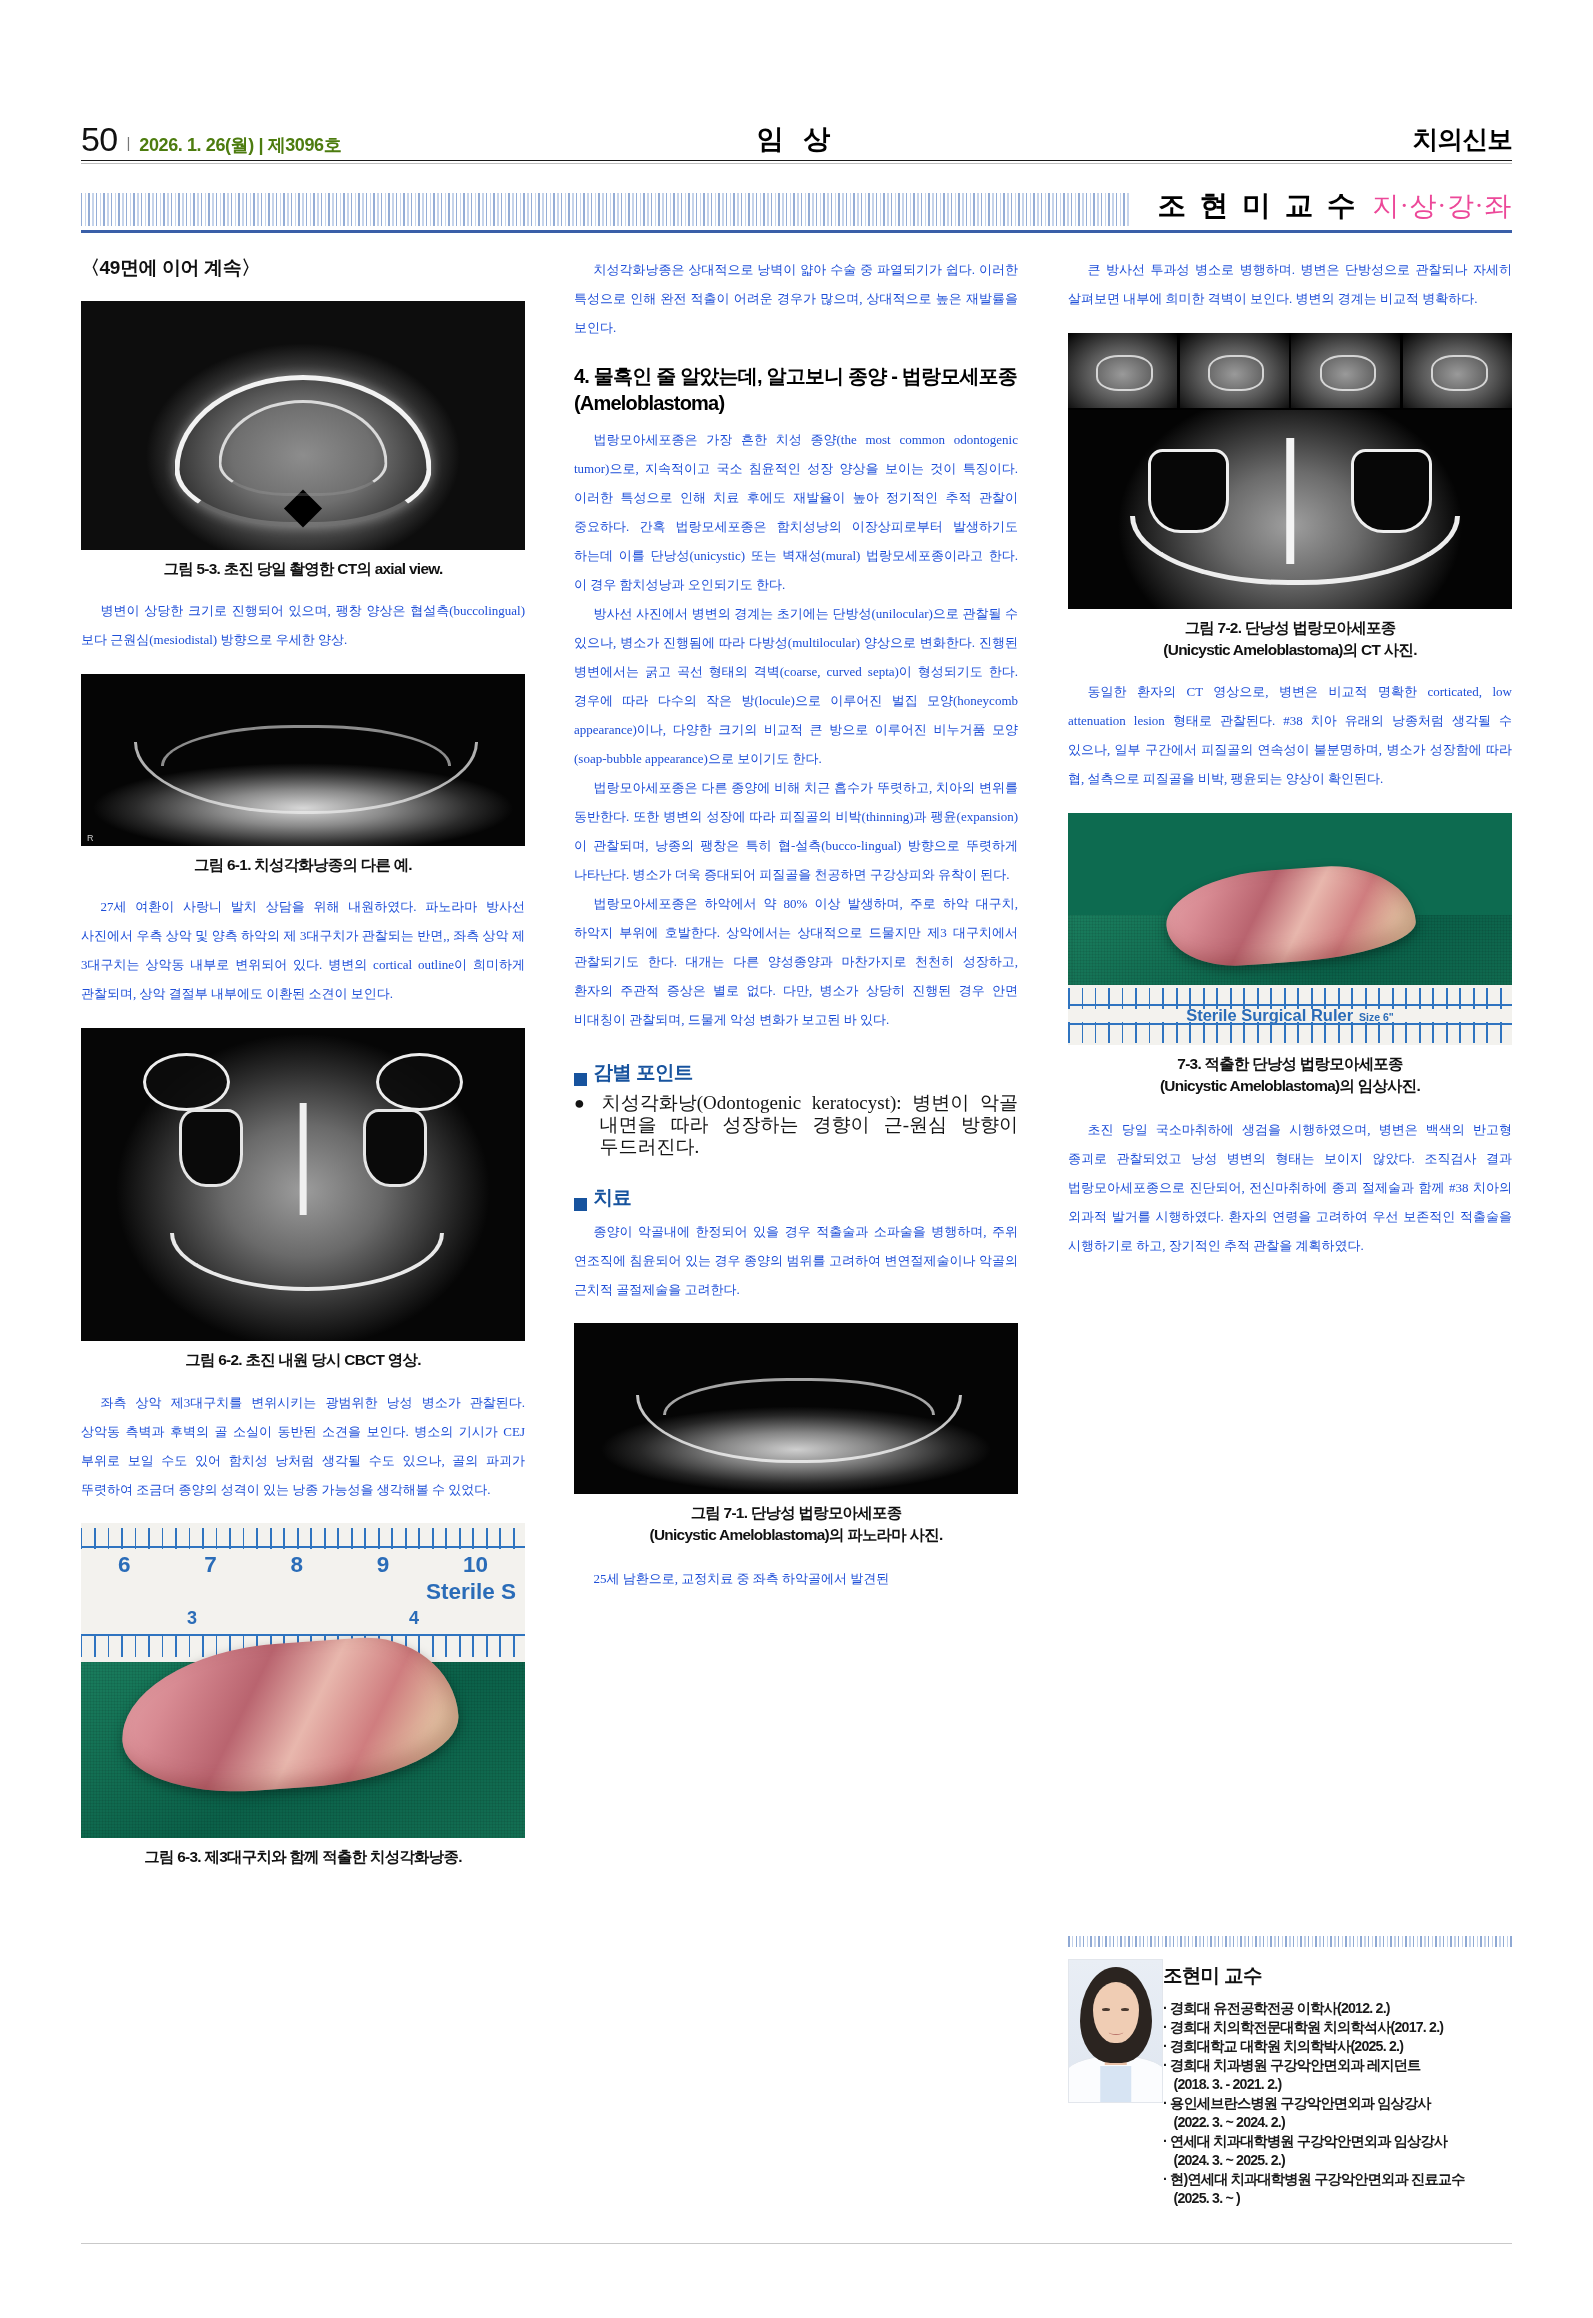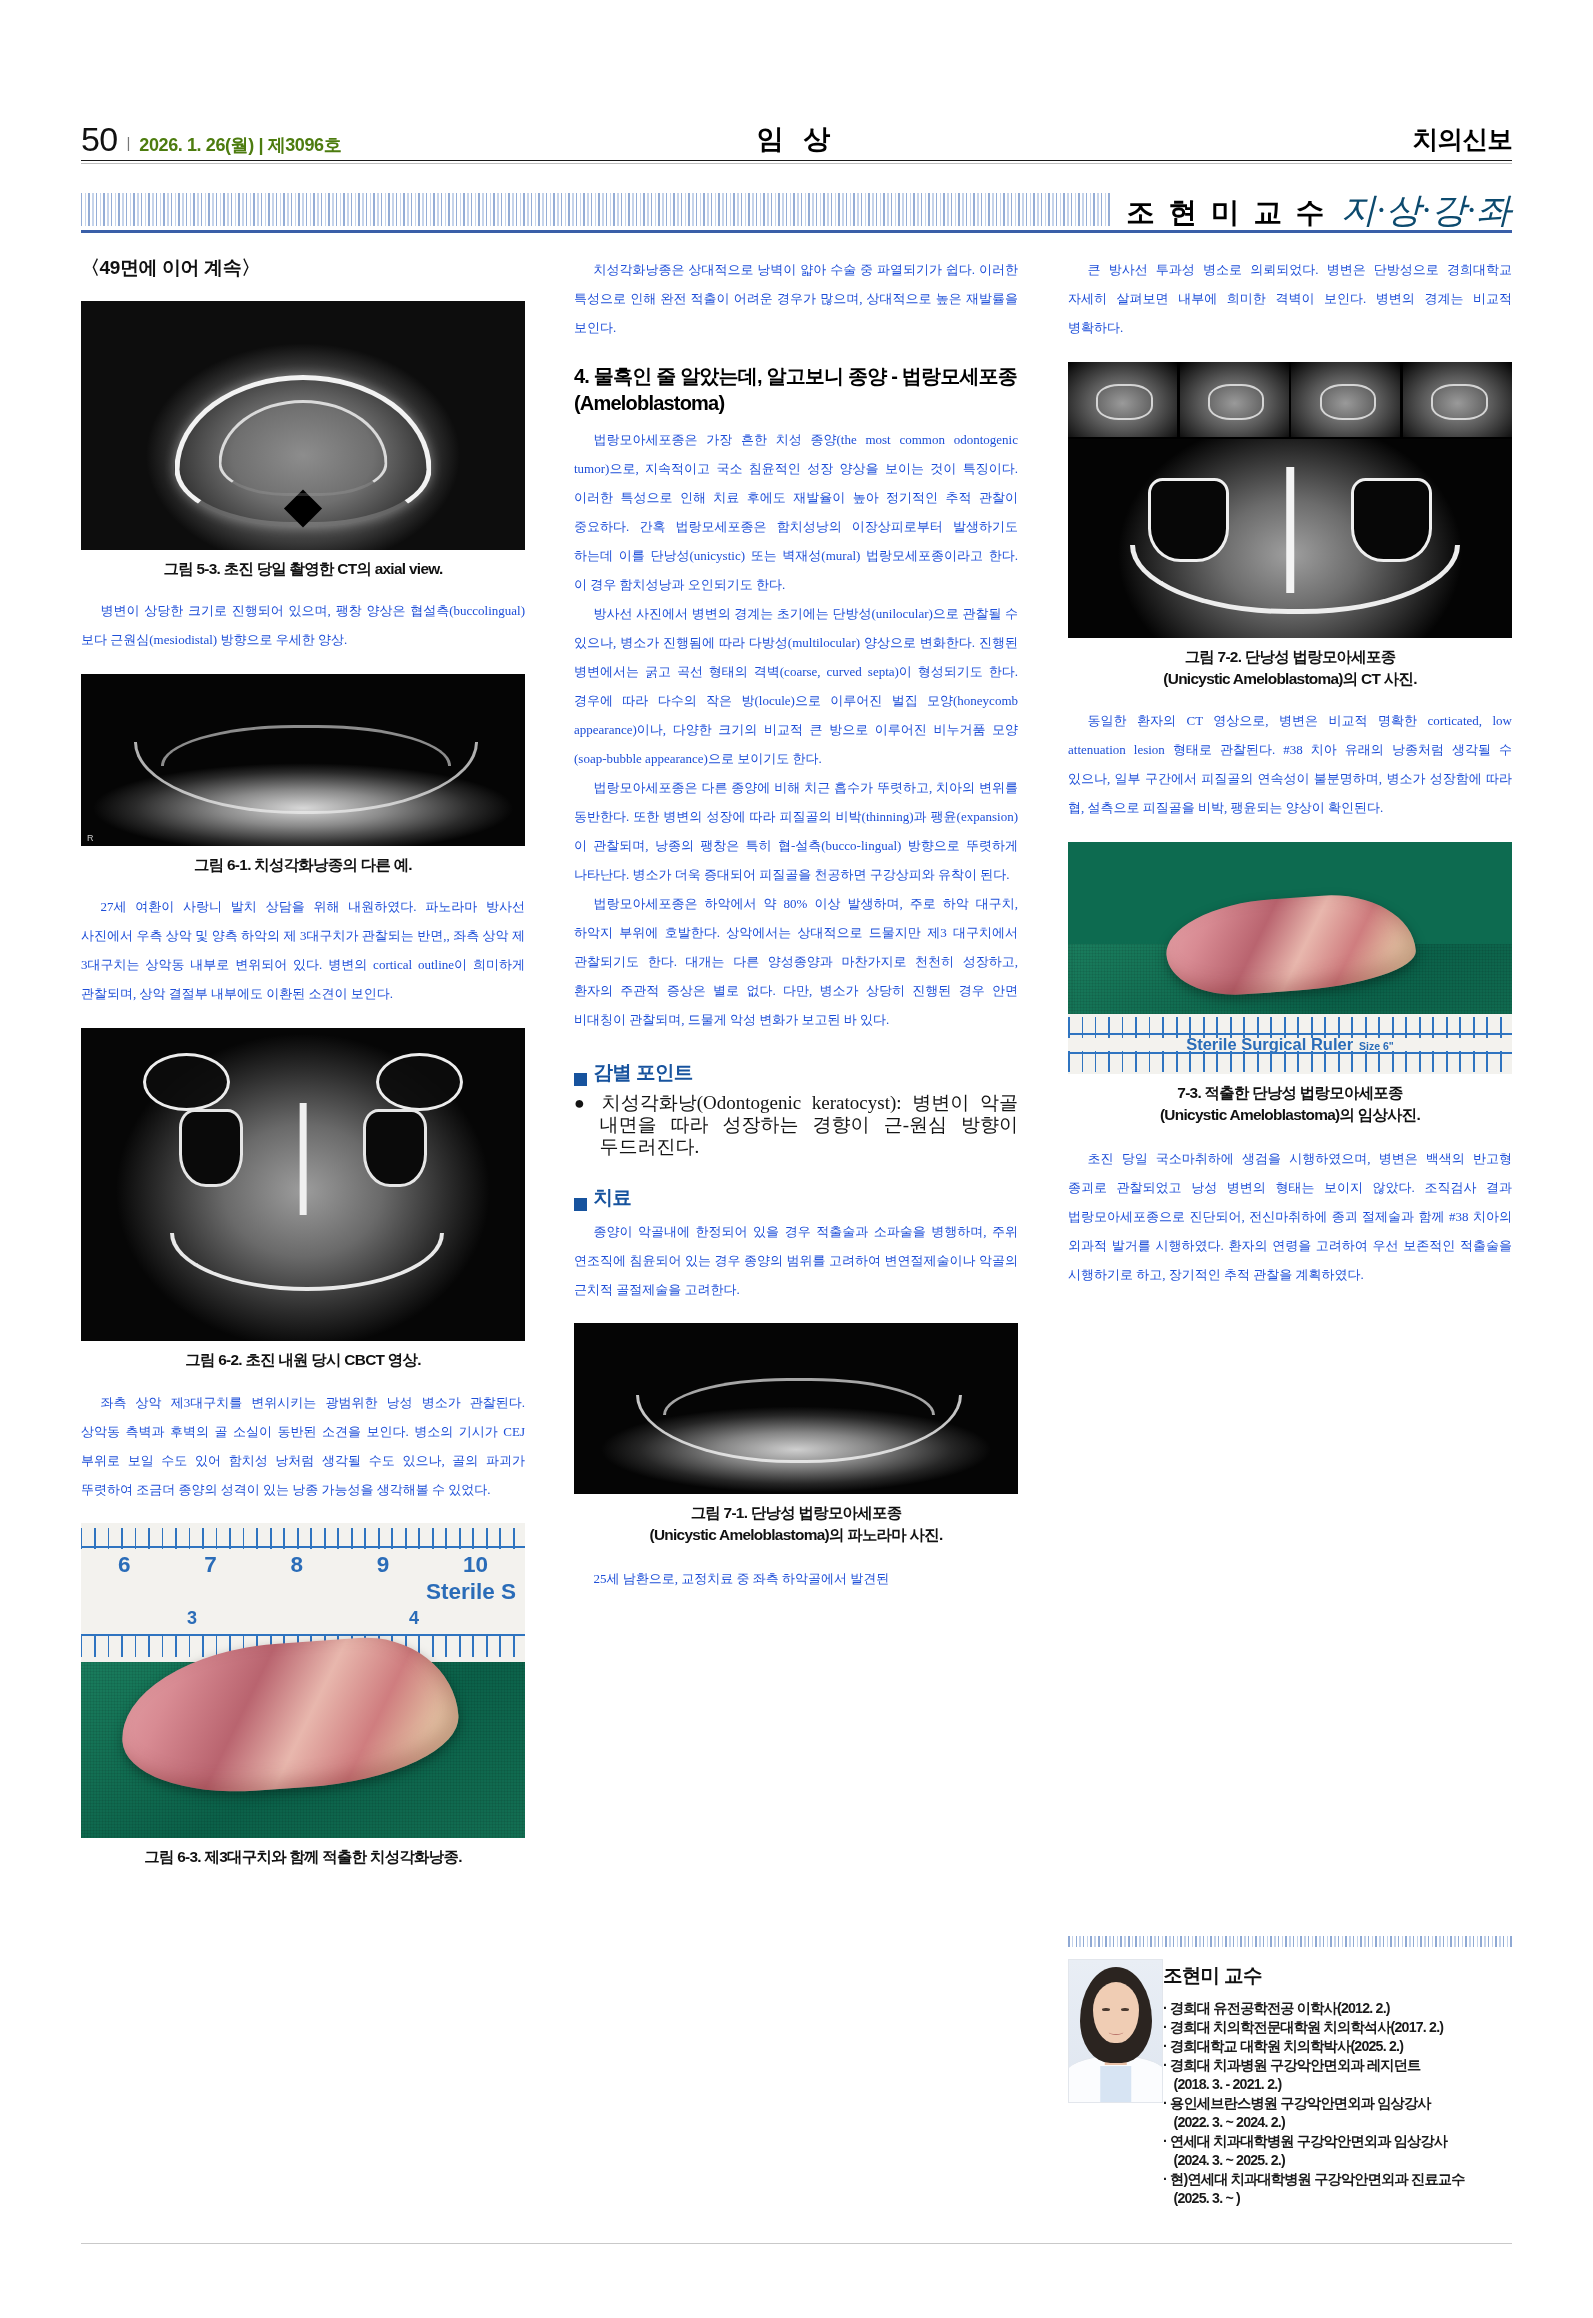--- a/index.html
+++ b/index.html
@@ -121,26 +121,25 @@
     padding-left: 16.5px;
     white-space: nowrap;
   }
   .band-prof {
     font-size: 28.5px;
     font-weight: 700;
     letter-spacing: 3px;
     color: #000;
   }
   .band-series {
-    font-size: 35px;
+    font-size: 27px;
     font-weight: 400;
     letter-spacing: 0.7px;
-    color: #0c4a6e;
+    color: #ec4899;
     font-family: "Liberation Serif", "DejaVu Serif", serif;
-    font-style: italic;
   }
   .band-rule {
     position: absolute;
     left: 81px;
     top: 230px;
     width: 1431px;
     height: 3px;
     background: #3a5fa8;
   }
 
@@ -759,21 +758,21 @@
         <span>그림 7-1. 단낭성 법랑모아세포종</span><br>
         <span>(Unicystic Ameloblastoma)의 파노라마 사진.</span>
       </figcaption>
     </figure>
 
     <p class="body" style="margin-top:18px">25세 남환으로, 교정치료 중 좌측 하악골에서 발견된</p>
   </div>
 
   <div class="col col-3">
 
-    <p class="body">큰 방사선 투과성 병소로 의뢰되었다. 병변은 단방성으로 경희대학교 자세히 살펴보면 내부에 희미한 격벽이 보인다. 병변의 경계는 비교적 병확하다.</p>
+    <p class="body">큰 방사선 투과성 병소로 병행하며. 병변은 단방성으로 관찰되나 자세히 살펴보면 내부에 희미한 격벽이 보인다. 병변의 경계는 비교적 병확하다.</p>
 
     <figure>
       <div class="imgbox ct-comp">
         <div class="ct-strip">
           <div></div>
           <div></div>
           <div></div>
           <div></div>
         </div>
         <div class="ct-coronal">

